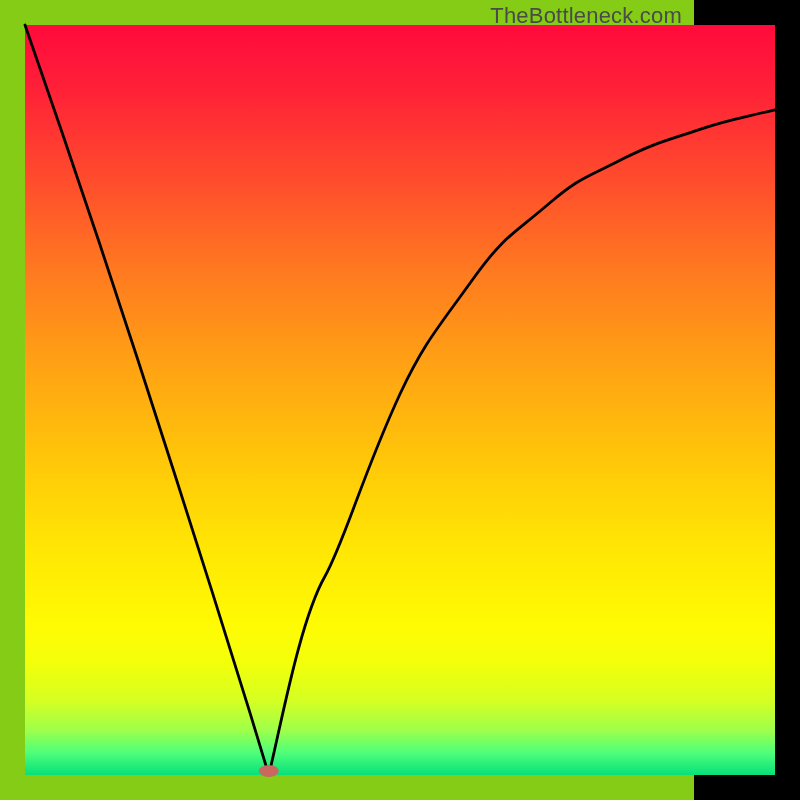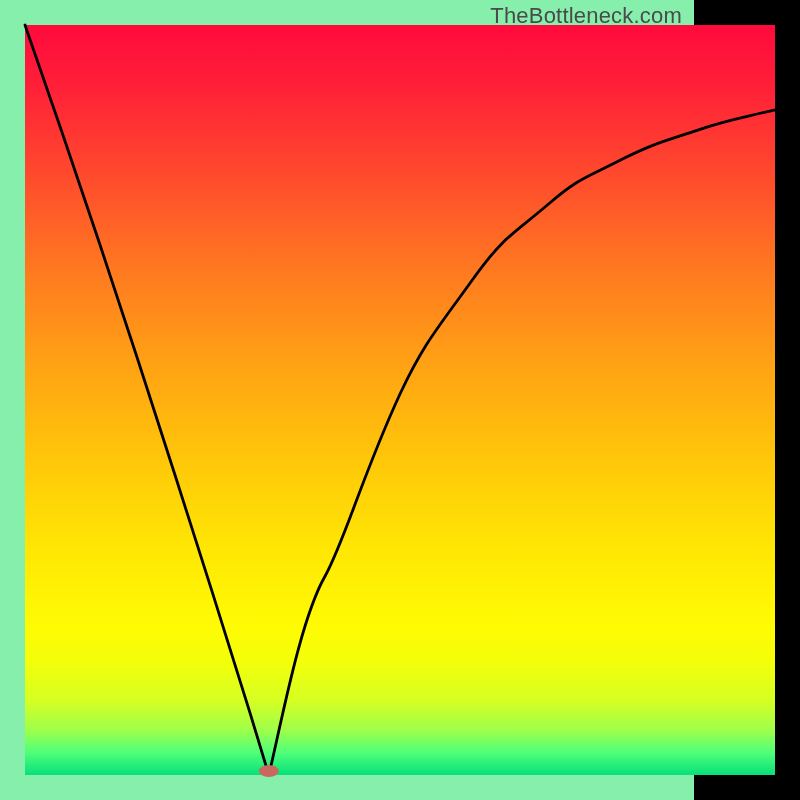--- a/index.html
+++ b/index.html
@@ -8,21 +8,21 @@
     width: 800px;
     height: 800px;
     background: #000;
     font-family: Arial, Helvetica, sans-serif;
     overflow: hidden;
   }
   .frame {
     position: relative;
     width: 694px;
     height: 800px;
-    background: #86efac;
+    background: #84cc16;
   }
   .plot-area {
     position: absolute;
     left: 25px;
     top: 25px;
     width: 750px;
     height: 750px;
     background: linear-gradient(
       to bottom,
       #ff0a3c 0%,

